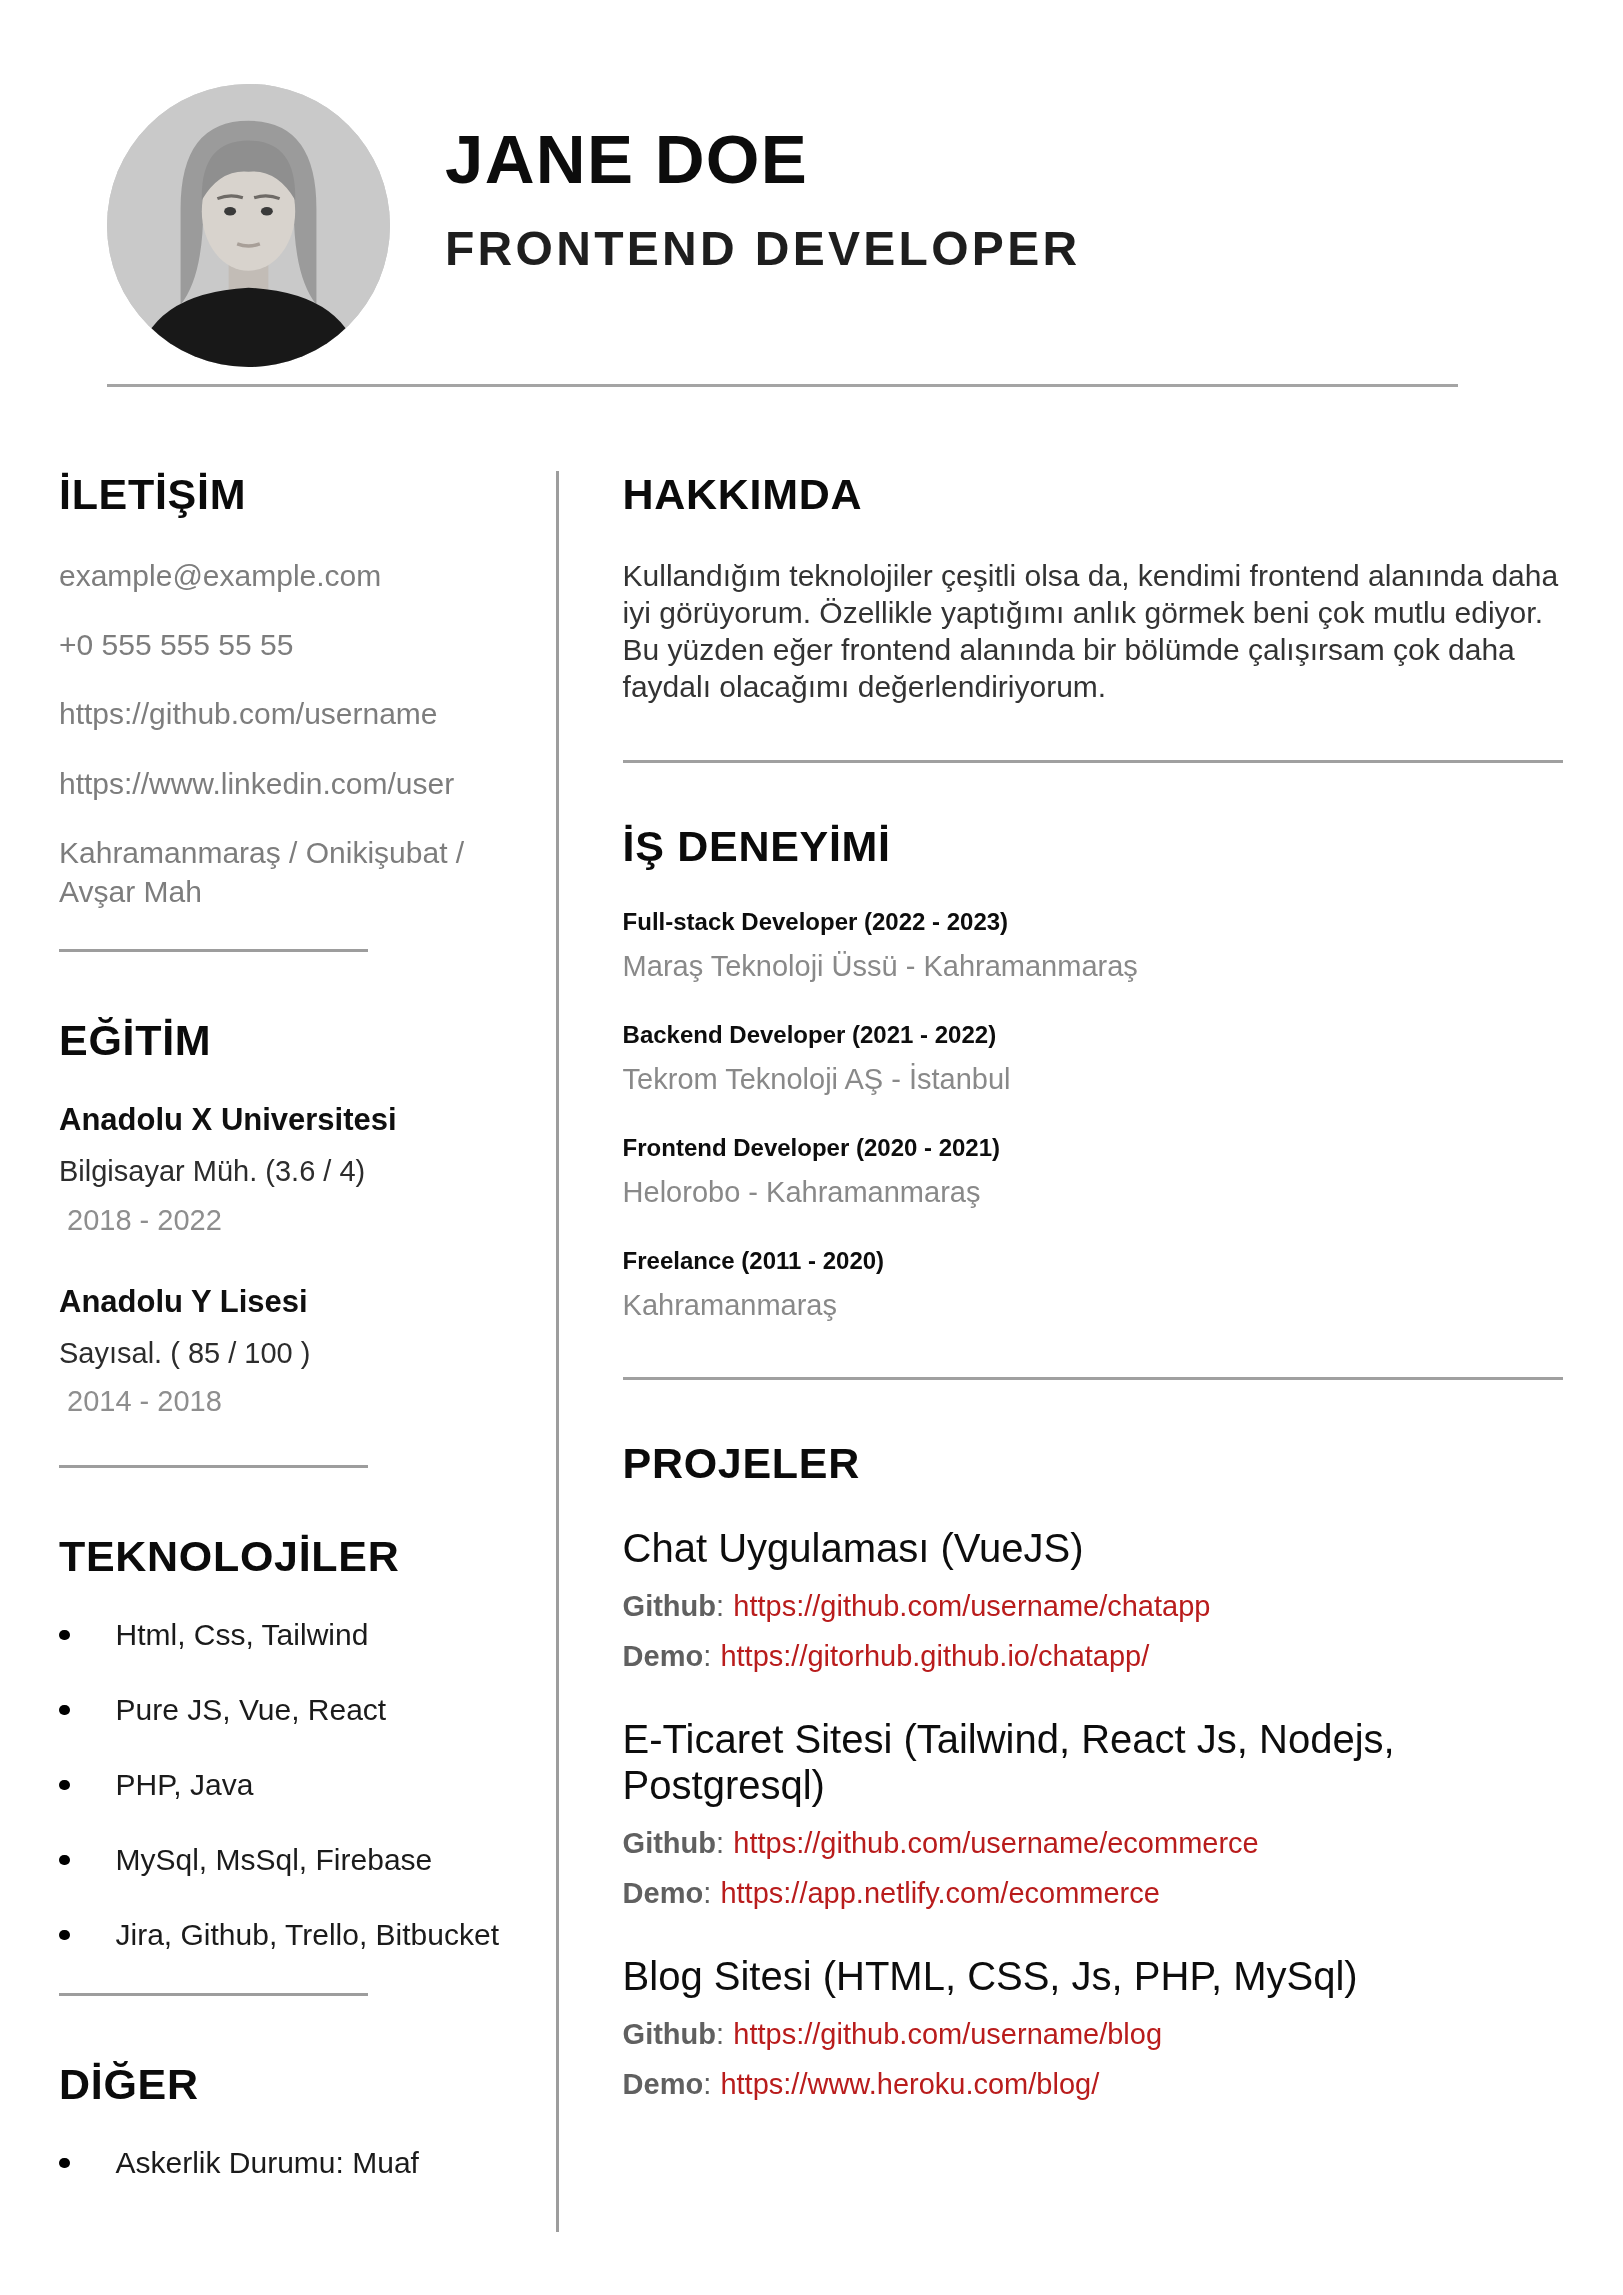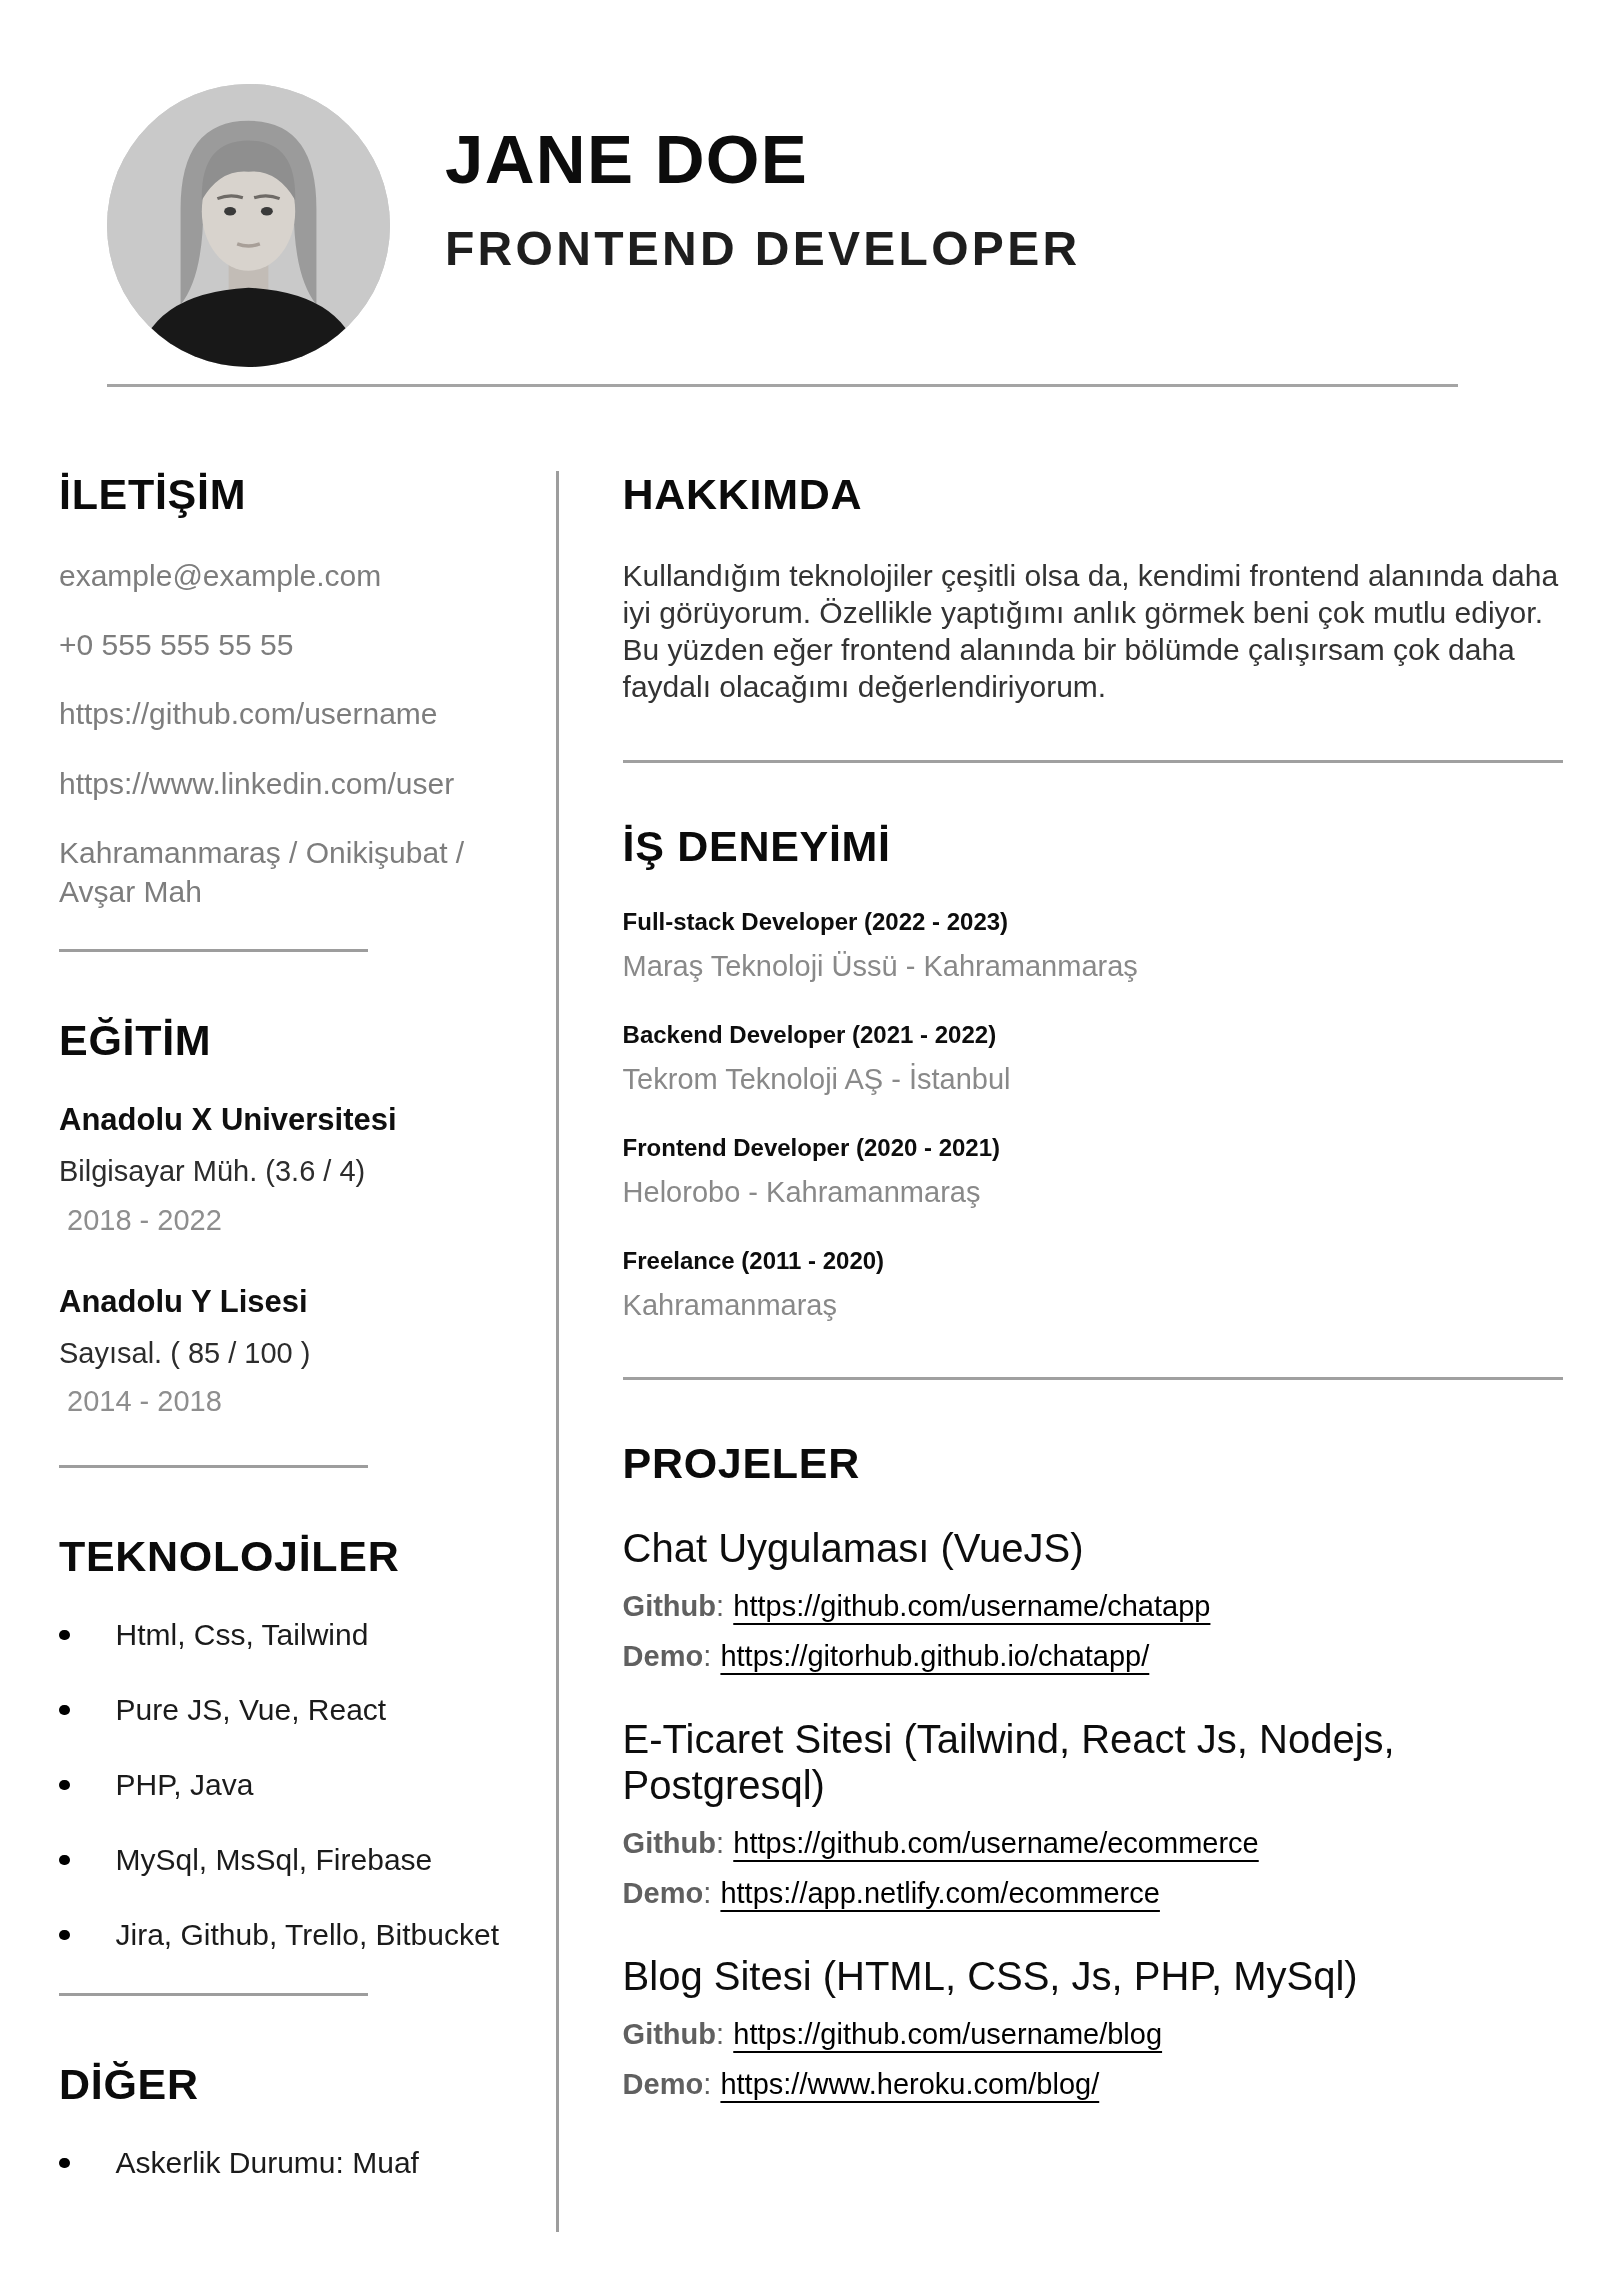--- a/index.html
+++ b/index.html
@@ -61,22 +61,22 @@
   .job-entry { margin-bottom: 38px; }
   .job-title { margin: 0 0 14.4px 0; font-size: 24px; font-weight: 700; color: #0d0d0d; line-height: 1.15; }
   .job-company { margin: 0; font-size: 29px; color: #898989; }
 
   .project-entry { margin-bottom: 41px; }
   .project-title { margin: 0 0 17px 0; font-size: 40px; font-weight: 400; color: #0d0d0d; line-height: 1.15; }
   .project-line { margin: 0 0 11.8px 0; font-size: 29px; color: #7e7e7e; line-height: 1.3; }
   .link-label { font-weight: 700; color: #606060; }
   .link-colon { color: #606060; }
   a.project-link {
-    color: #000000; margin-left: 9.2px;
-    text-decoration: underline; text-decoration-thickness: 2px; text-underline-offset: 6.5px;
+    color: #b91c1c; margin-left: 9.2px;
+    text-decoration-thickness: 2px; text-underline-offset: 6.5px;
   }
 </style>
 </head>
 <body>
 
 <div class="page">
 
   <header class="header">
     <div class="photo">
       <svg viewBox="0 0 100 100">

